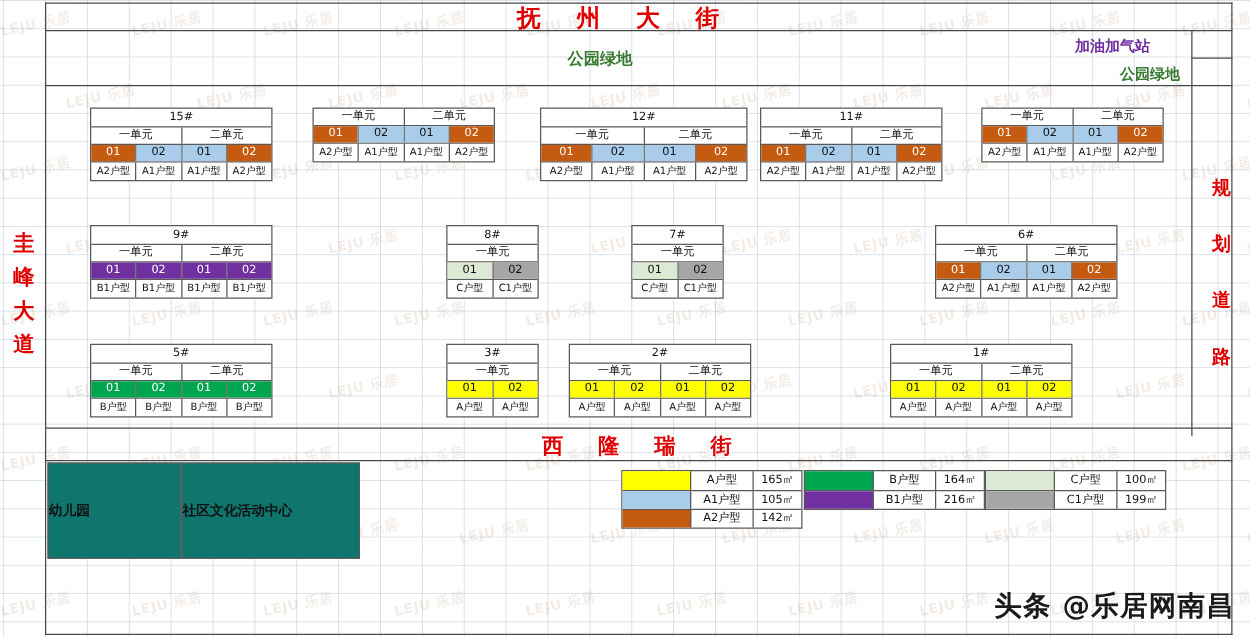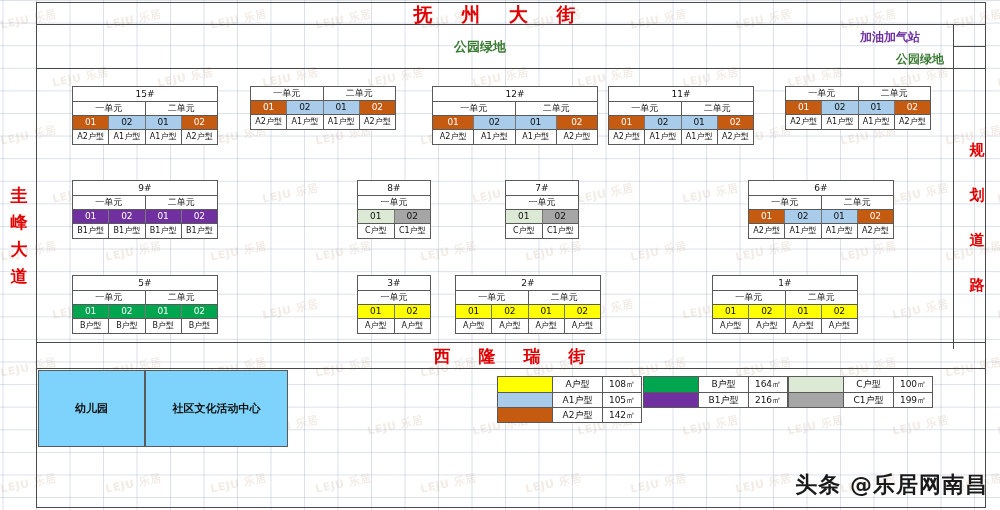--- a/index.html
+++ b/index.html
@@ -84,22 +84,22 @@
   }
   .bldg .no + .no { border-left:1px solid #777; }
   .bldg .types { display:flex; height:14px; }
   .bldg .ty {
     flex:1 1 0; text-align:center; line-height:13px; font-size:8px; color:#111;
   }
   .bldg .ty + .ty { border-left:1px solid #5a5a5a; }
 
   
   .facility {
-    position:absolute; border:1px solid #5a5a5a; background:#7dd3fc;
-    display:flex; align-items:center; justify-content:center;
+    position:absolute; border:1px solid #5a5a5a; background:#0f766e;
+    display:flex; align-items:center; 
     font-size:11px; font-weight:bold; color:#111;
   }
 
   
   .legend-group { position:absolute; border:1px solid #5a5a5a; background:#fff; }
   .legend-row { display:flex; height:15px; }
   .legend-row + .legend-row { border-top:1px solid #5a5a5a; }
   .legend-sw { width:55px; border-right:1px solid #5a5a5a; }
   .legend-name {
     width:50px; text-align:center; line-height:14px; font-size:9px;
@@ -481,21 +481,21 @@
       </div>
       <div class="facility" style="left: 145px; top: 370px; width: 143px; height: 77px;">
         <span>社区文化活动中心</span>
       </div>
     </div>
   <div id="legend-layer">
       <div class="legend-group" style="left: 497px; top: 376px;">
         <div class="legend-row">
           <div class="legend-sw" style="background: rgb(255, 255, 0);"></div>
           <div class="legend-name">A户型</div>
-          <div class="legend-area">108㎡</div>
+          <div class="legend-area">165㎡</div>
         </div>
         <div class="legend-row">
           <div class="legend-sw" style="background: rgb(168, 204, 234);"></div>
           <div class="legend-name">A1户型</div>
           <div class="legend-area">105㎡</div>
         </div>
         <div class="legend-row">
           <div class="legend-sw" style="background: rgb(197, 90, 17);"></div>
           <div class="legend-name">A2户型</div>
           <div class="legend-area">142㎡</div>

